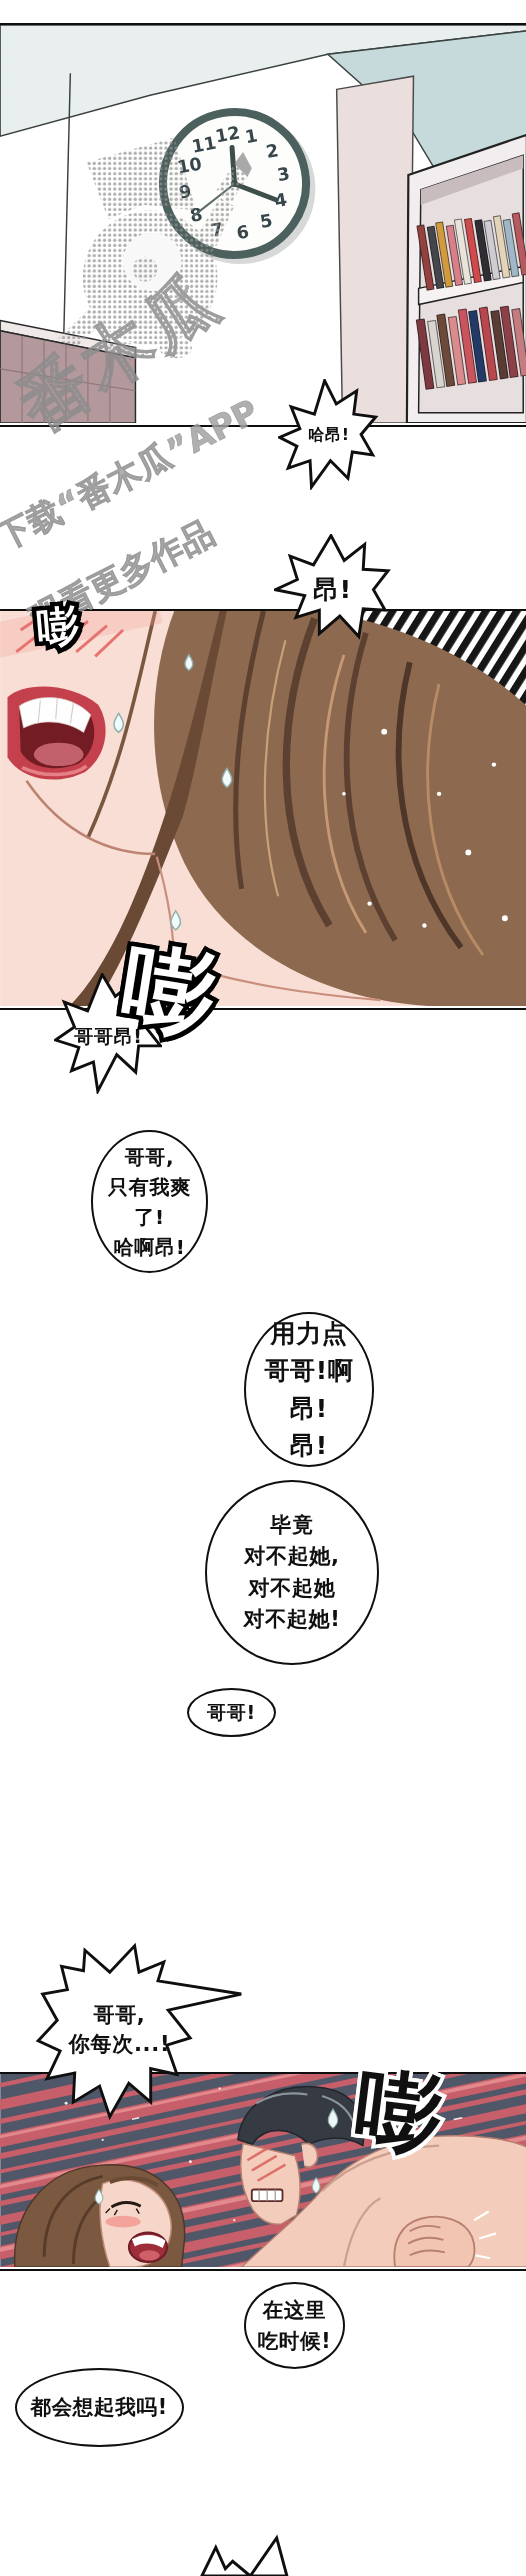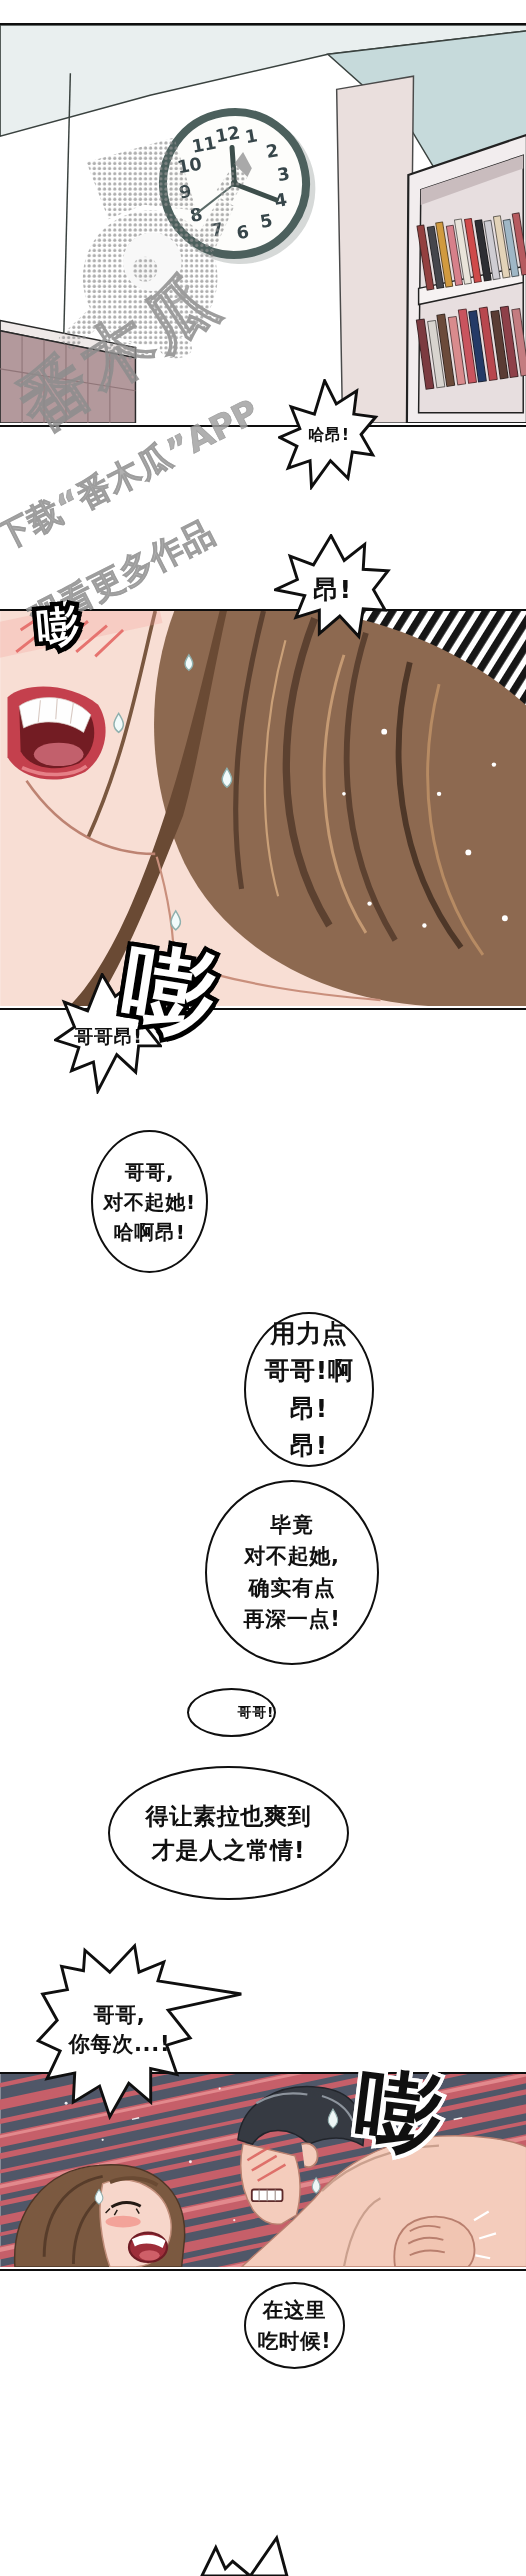--- a/index.html
+++ b/index.html
@@ -329,51 +329,50 @@
     <div>哥哥,</div>
     <div>你每次...!</div>
   </div>
 
   <svg class="spiky" style="left:196px;top:2532px" width="99" height="44" viewBox="0 0 135 60">
     <polygon points="8,60 27,21 40,50 50,40 74,60 110,8 124,60"></polygon>
   </svg>
 
   <div class="bubble" style="left:91px;top:1130px;width:113px;height:139px;font-size:20px;">
     <div>哥哥,</div>
-    <div>对不起她!</div>
+    <div>只有我爽了!</div>
     <div>哈啊昂!</div>
   </div>
 
   <div class="bubble" style="left:244px;top:1312px;width:126px;height:151px;font-size:25px;">
     <div>用力点</div>
     <div>哥哥!啊昂!</div>
     <div>昂!</div>
   </div>
 
   <div class="bubble" style="left:205px;top:1480px;width:170px;height:181px;font-size:21px;">
     <div>毕竟</div>
     <div>对不起她,</div>
-    <div>确实有点</div>
-    <div>再深一点!</div>
-  </div>
-
-  <div class="bubble" style="left:187px;top:1688px;width:85px;height:45px;font-size:14px;align-items:flex-end;">
+    <div>对不起她</div>
+    <div>对不起她!</div>
+  </div>
+
+  <div class="bubble" style="left:187px;top:1688px;width:85px;height:45px;font-size:19px;">
     <div>哥哥!</div>
   </div>
 
-  <div class="bubble" style="left:108px;top:1766px;width:237px;height:130px;font-size:23px;">
-    <div>得让素拉也爽到</div>
-    <div>才是人之常情!</div>
-  </div>
 
   <div class="bubble" style="left:244px;top:2282px;width:97px;height:83px;font-size:20.5px;">
     <div>在这里</div>
     <div>吃时候!</div>
   </div>
 
+  <div class="bubble" style="left:14.6px;top:2368px;width:165px;height:75px;font-size:20.5px;">
+    <div>都会想起我吗!</div>
+  </div>
 
   <div id="sfx-small" class="sfx white">
     <span class="stk">嘭</span>
     <span class="fil">嘭</span>
   </div>
   <div id="sfx-big" class="sfx white">
     <span class="stk">嘭</span>
     <span class="fil">嘭</span>
   </div>
   <div id="sfx-black" class="sfx black">

